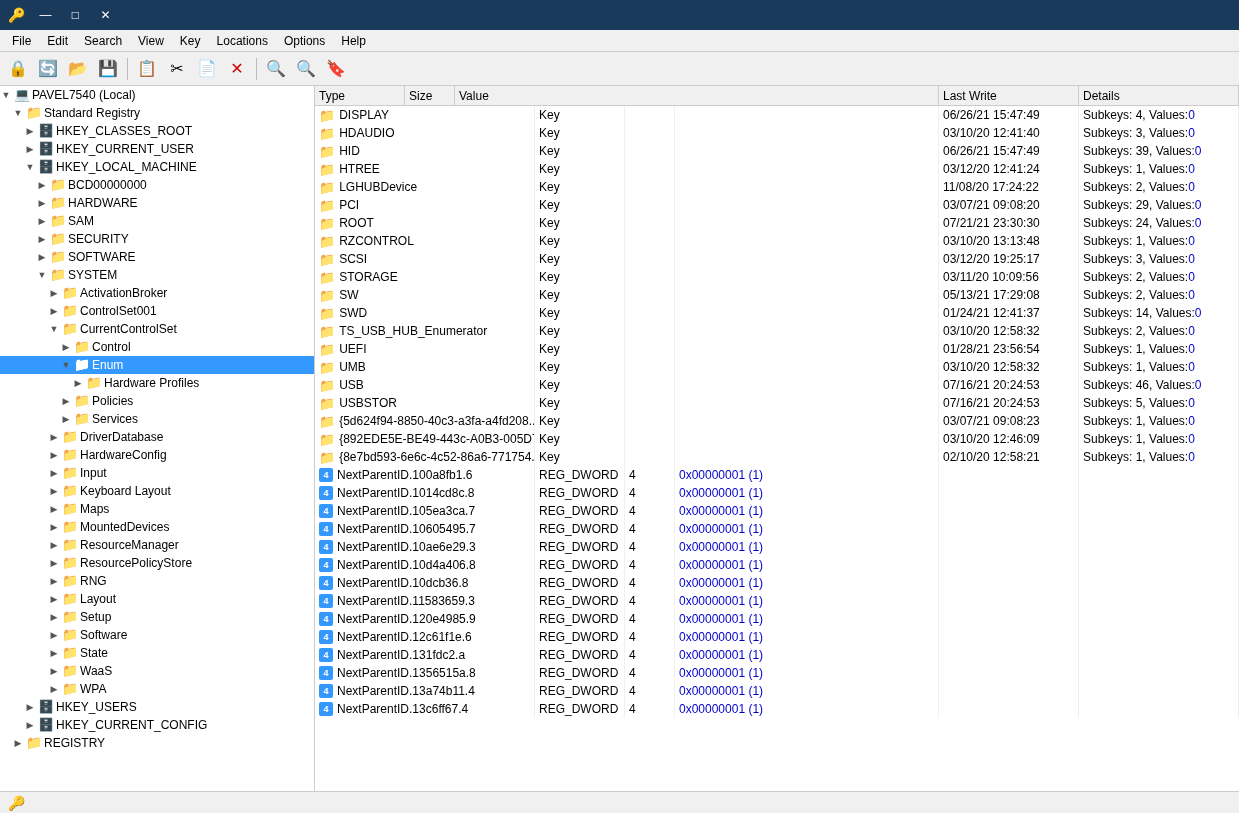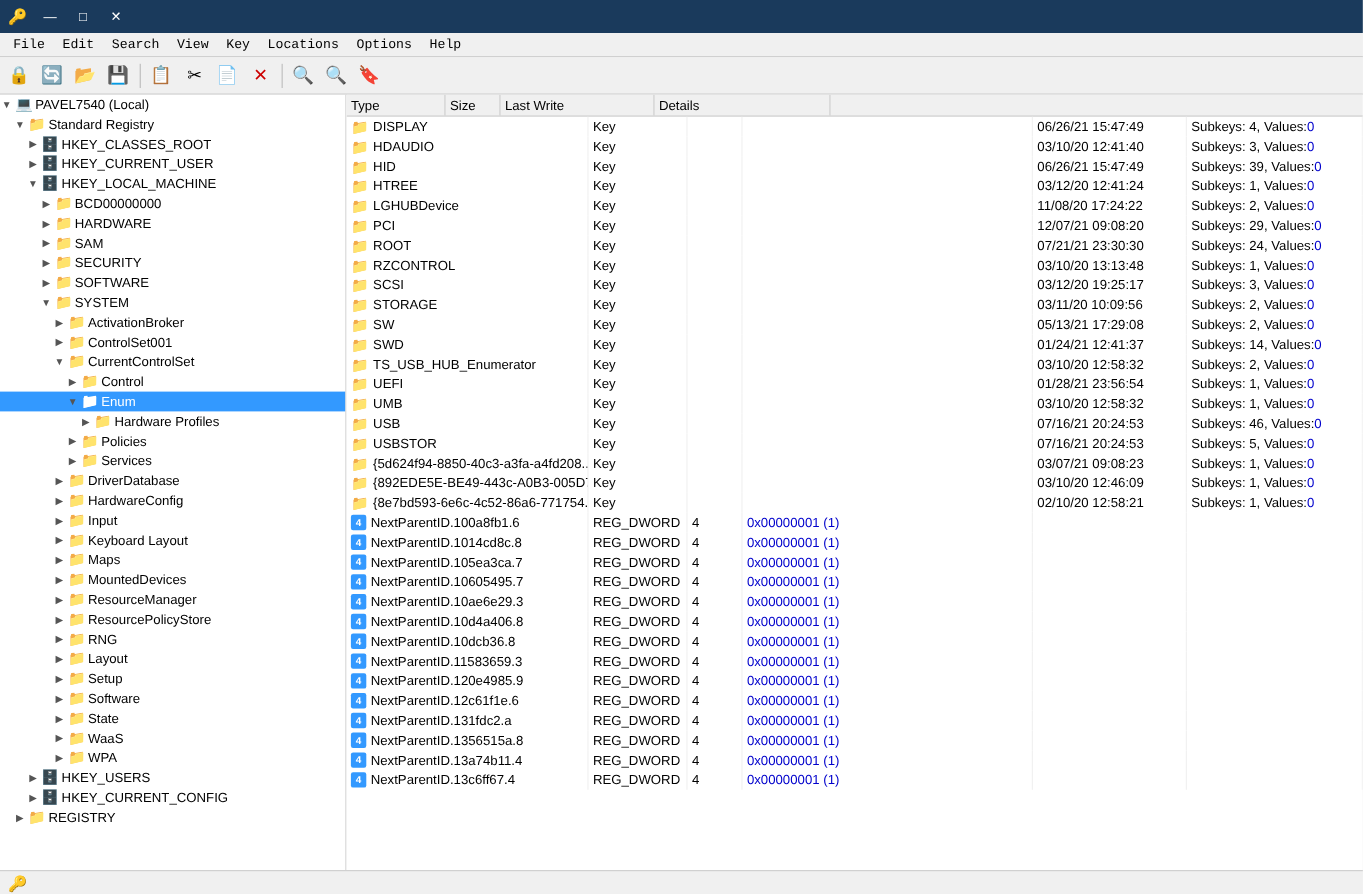--- a/index.html
+++ b/index.html
@@ -29,21 +29,20 @@
       display: flex;
       align-items: center;
       height: 22px;
       padding: 0 4px;
       border-bottom: 1px solid #ccc;
     }
     #menubar .menu-item {
       padding: 2px 8px;
       cursor: pointer;
       font-size: 12px;
-      font-family: Liberation Mono, monospace;
     }
 
     
     #toolbar {
       background: #f0f0f0;
       display: flex;
       align-items: center;
       height: 34px;
       padding: 2px 4px;
       border-bottom: 1px solid #ccc;
@@ -406,20 +405,21 @@
         <span class="tree-toggle">▶</span>
         <span class="node-icon" style="font-size: 13px;">📁</span>
         <span class="node-label">REGISTRY</span>
       </div>
     </div>
 
   <div id="right-panel">
     <div id="table-header">
       <div class="col-header col-type">Type</div>
       <div class="col-header col-size">Size</div>
+      <div class="col-header col-value">Value</div>
       <div class="col-header col-lastwrite">Last Write</div>
       <div class="col-header col-details">Details</div>
     </div>
     <div id="table-body">
     <div class="table-row">
           <div class="cell cell-name">
             <span class="folder-icon">📁</span>
             <span>DISPLAY</span>
           </div>
           <div class="cell cell-type">Key</div>
@@ -473,21 +473,21 @@
           <div class="cell cell-details">Subkeys: 2, Values: <a href="#">0</a></div>
         </div>
         <div class="table-row">
           <div class="cell cell-name">
             <span class="folder-icon">📁</span>
             <span>PCI</span>
           </div>
           <div class="cell cell-type">Key</div>
           <div class="cell cell-size"></div>
           <div class="cell cell-value"></div>
-          <div class="cell cell-lastwrite">12/07/21 09:08:20</div>
+          <div class="cell cell-lastwrite">03/07/21 09:08:20</div>
           <div class="cell cell-details">Subkeys: 29, Values: <a href="#">0</a></div>
         </div>
         <div class="table-row">
           <div class="cell cell-name">
             <span class="folder-icon">📁</span>
             <span>ROOT</span>
           </div>
           <div class="cell cell-type">Key</div>
           <div class="cell cell-size"></div>
           <div class="cell cell-value"></div>

